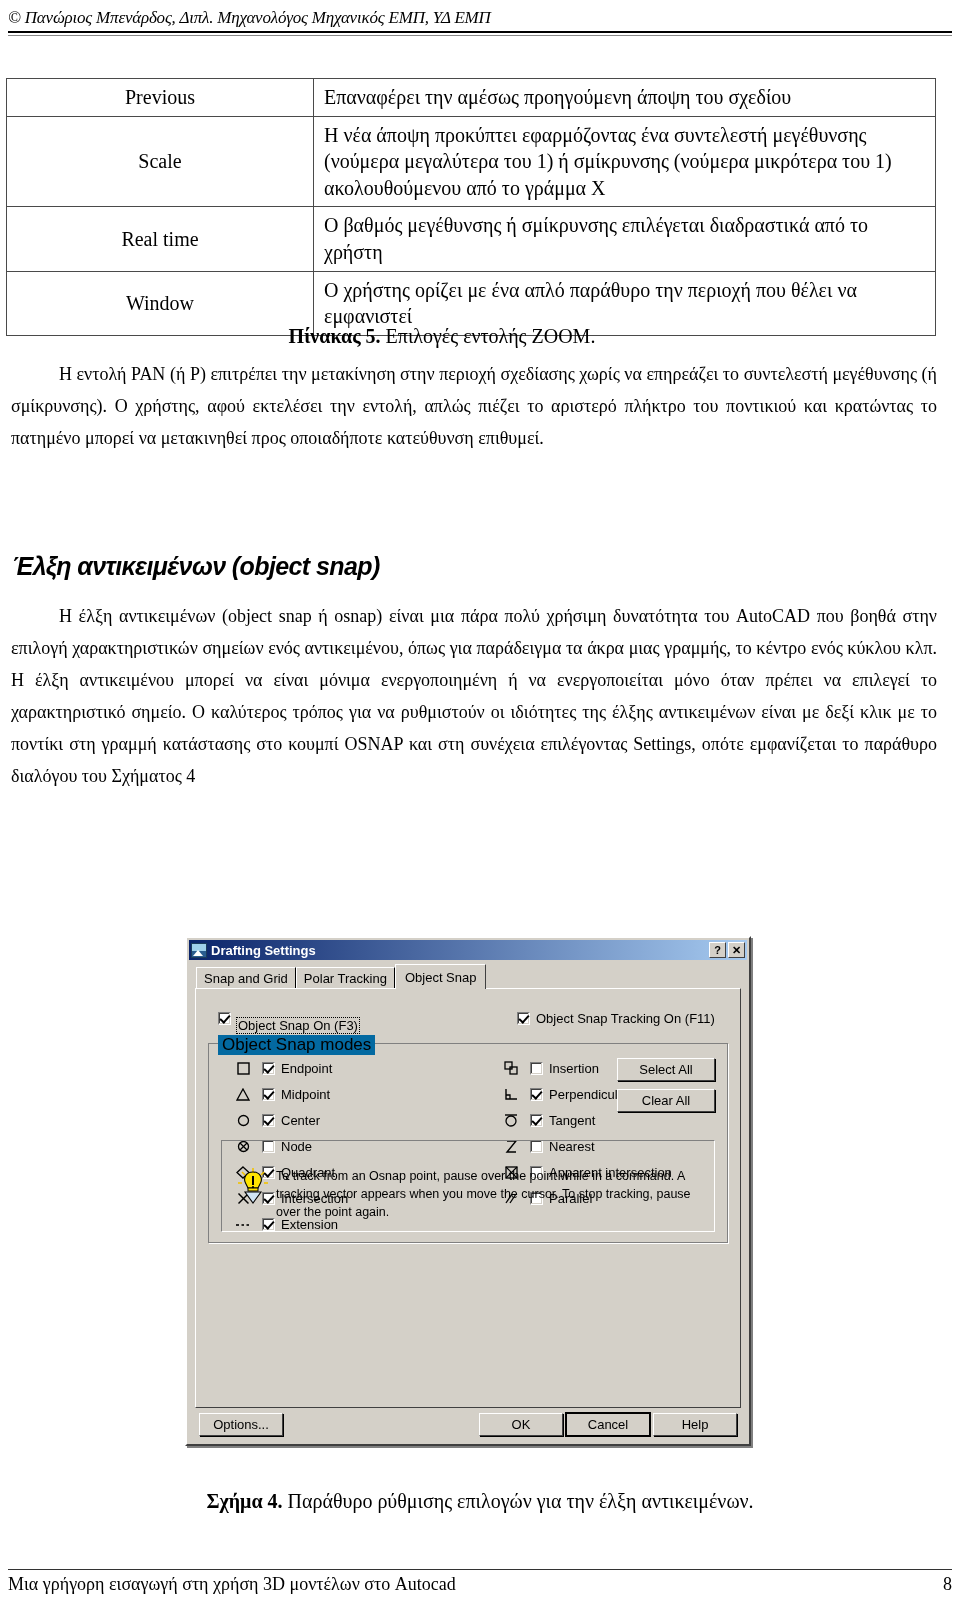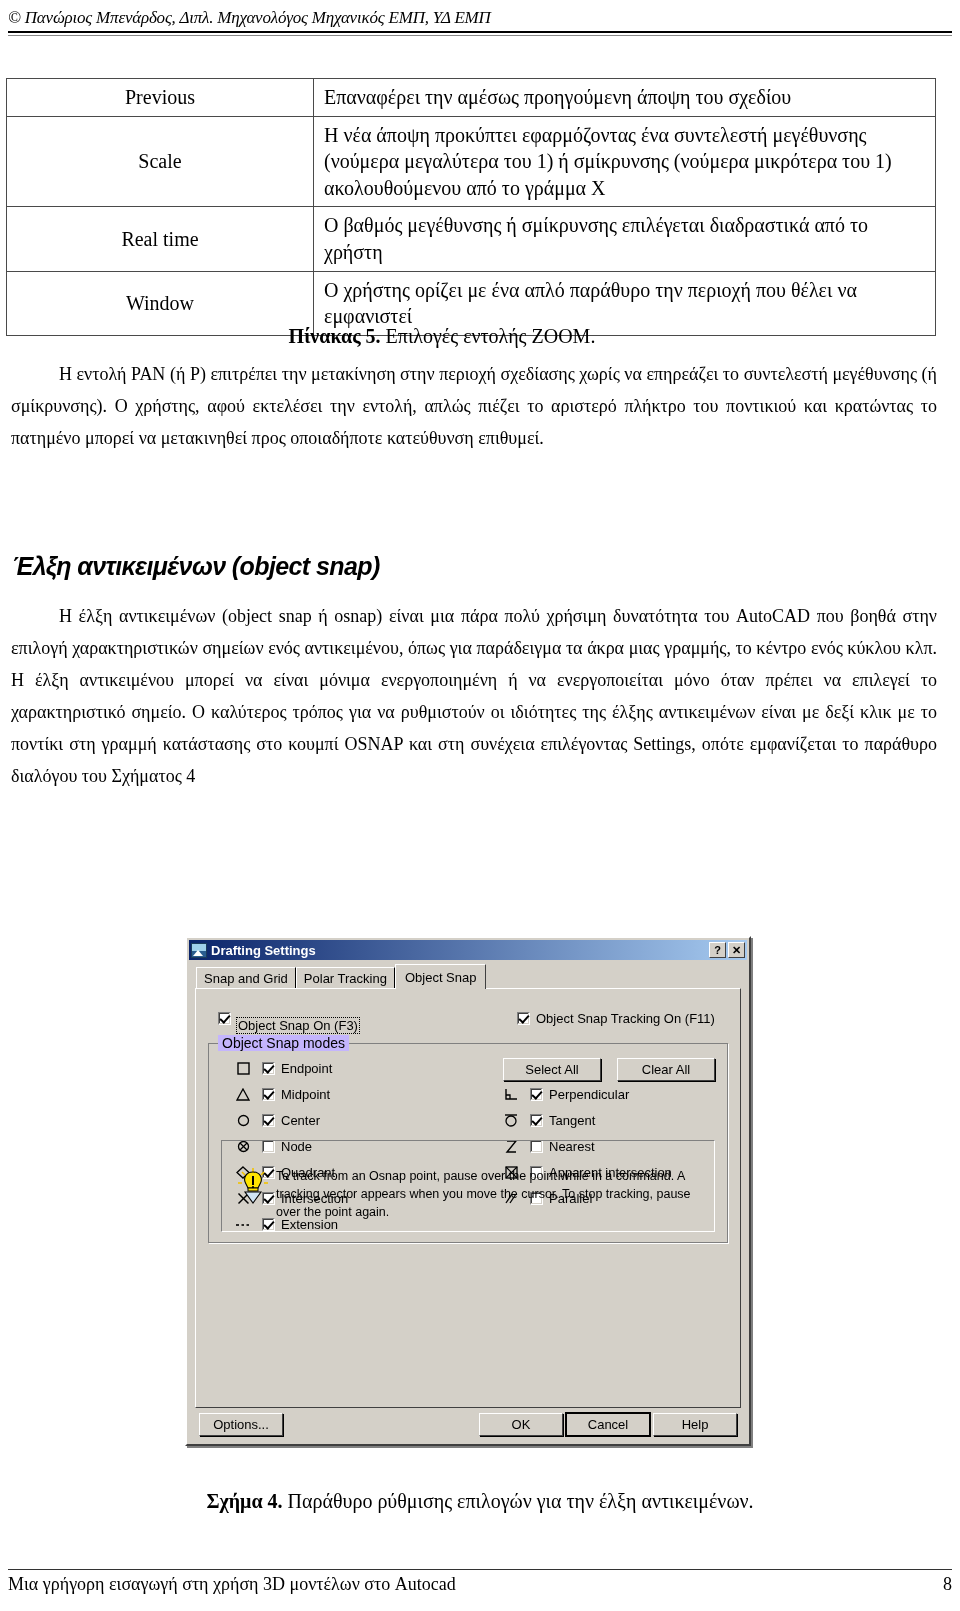--- a/index.html
+++ b/index.html
@@ -241,23 +241,23 @@
     margin: 0 2px;
     border: 1px solid #808080;
     border-top-color: #808080;
     position: relative;
     padding: 16px 8px 10px 8px;
     box-shadow: 1px 1px 0 #ffffff;
   }
   .group-title {
     position: absolute;
     top: -9px; left: 9px;
-    background: #c4b5fd;
+    background: #0369a1;
     padding: 0 4px;
-    font-size: 14px;
+    font-size: 17px;
   }
 
   .modes-grid {
     display: grid;
     grid-template-columns: 268px 1fr;
     row-gap: 10px;
     padding-left: 16px;
   }
   .mode {
     display: flex;
@@ -273,21 +273,22 @@
     align-items: center;
     justify-content: center;
   }
   .glyph svg { display: block; }
 
   .sidebuttons {
     position: absolute;
     right: 12px;
     top: 14px;
     display: flex;
-    gap: 16px;
+    flex-direction: column;
+    gap: 8px;
   }
   .btn {
     background: #d4d0c8;
     border-top: 1px solid #ffffff;
     border-left: 1px solid #ffffff;
     border-right: 1px solid #404040;
     border-bottom: 1px solid #404040;
     box-shadow: 1px 1px 0 #000;
     font-size: 13px;
     font-family: "Liberation Sans", sans-serif;

